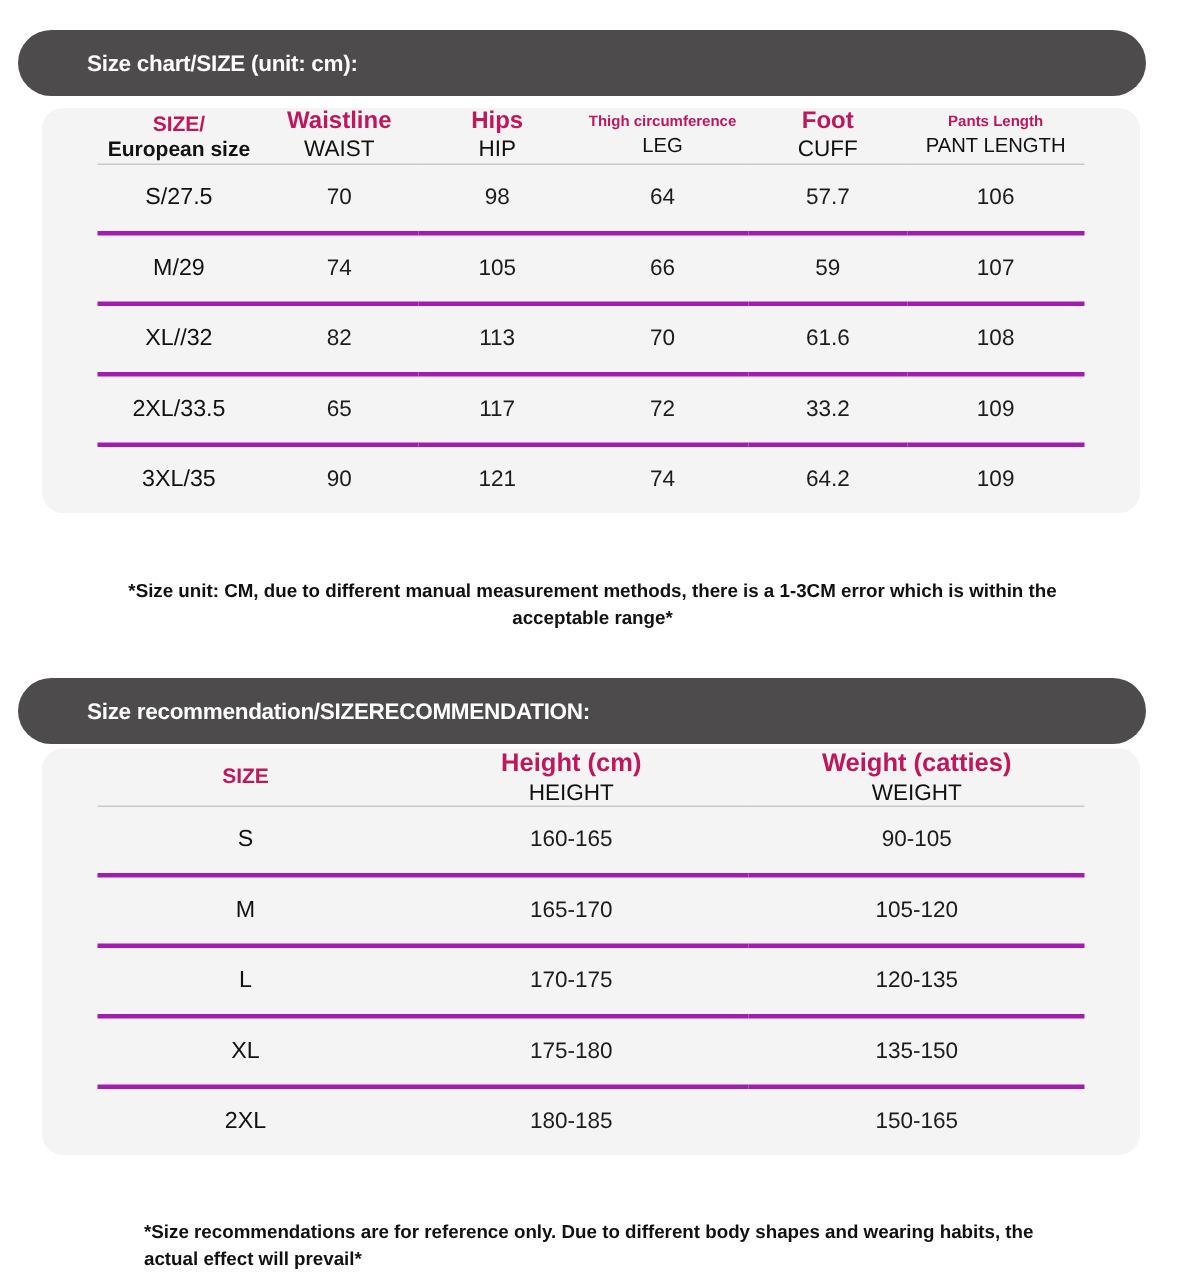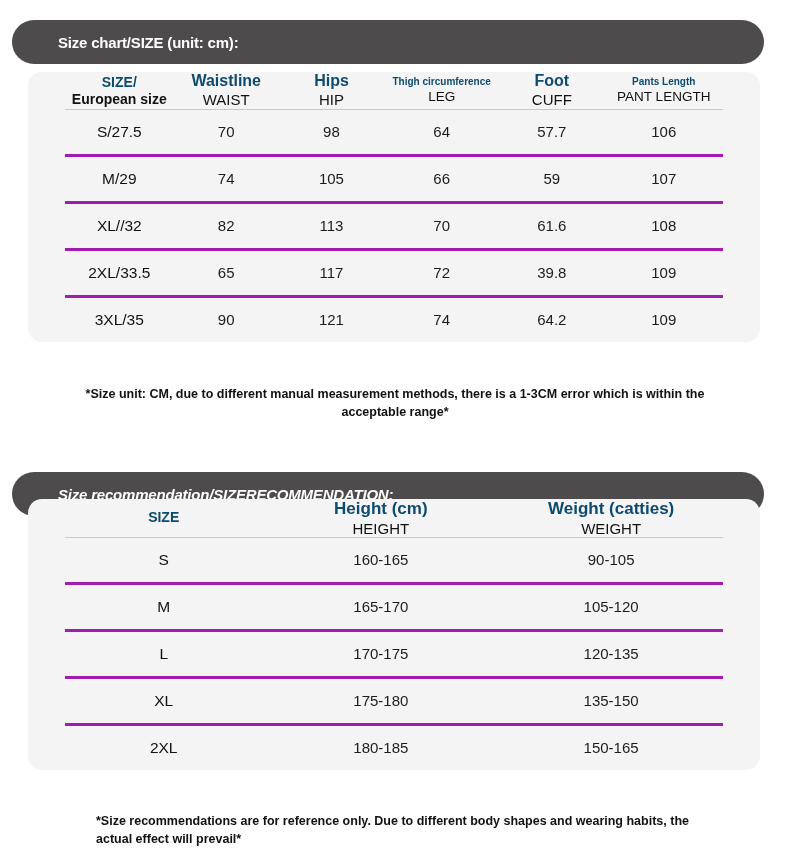--- a/index.html
+++ b/index.html
@@ -69,21 +69,21 @@
 
   
   .hcell {
     padding-top: 12px;
     padding-bottom: 6px;
     line-height: 1.15;
   }
   .h-top {
     display: block;
     font-weight: bold;
-    color: #0c4a6e;
+    color: #be185d;
     white-space: nowrap;
   }
   .h-bot {
     display: block;
     font-weight: normal;
     color: #111111;
     white-space: nowrap;
     margin-top: 1px;
   }
 
@@ -214,39 +214,39 @@
             <td>113</td>
             <td>70</td>
             <td>61.6</td>
             <td>108</td>
           </tr>
           <tr>
             <td class="sizecol">2XL/33.5</td>
             <td class="faded">65</td>
             <td>117</td>
             <td>72</td>
-            <td>39.8</td>
+            <td>33.2</td>
             <td>109</td>
           </tr>
           <tr>
             <td class="sizecol">3XL/35</td>
             <td class="faded">90</td>
             <td>121</td>
             <td>74</td>
             <td>64.2</td>
             <td>109</td>
           </tr>
         </tbody>
       </table>
     </div>
   </div>
 
   <div class="note note-center" style="top:385px;">*Size unit: CM, due to different manual measurement methods, there is a 1-3CM error which is within the acceptable range*</div>
 
-  <div class="banner" style="top:472px;font-style:italic;">
+  <div class="banner" style="top:452px;">
     <span class="banner-text">Size recommendation/SIZERECOMMENDATION:</span>
   </div>
 
   <div class="panel" style="top:499px;">
     <div class="tablewrap">
       <table class="sizetable">
         <colgroup>
           <col style="width:30%">
           <col style="width:36%">
           <col style="width:34%">

